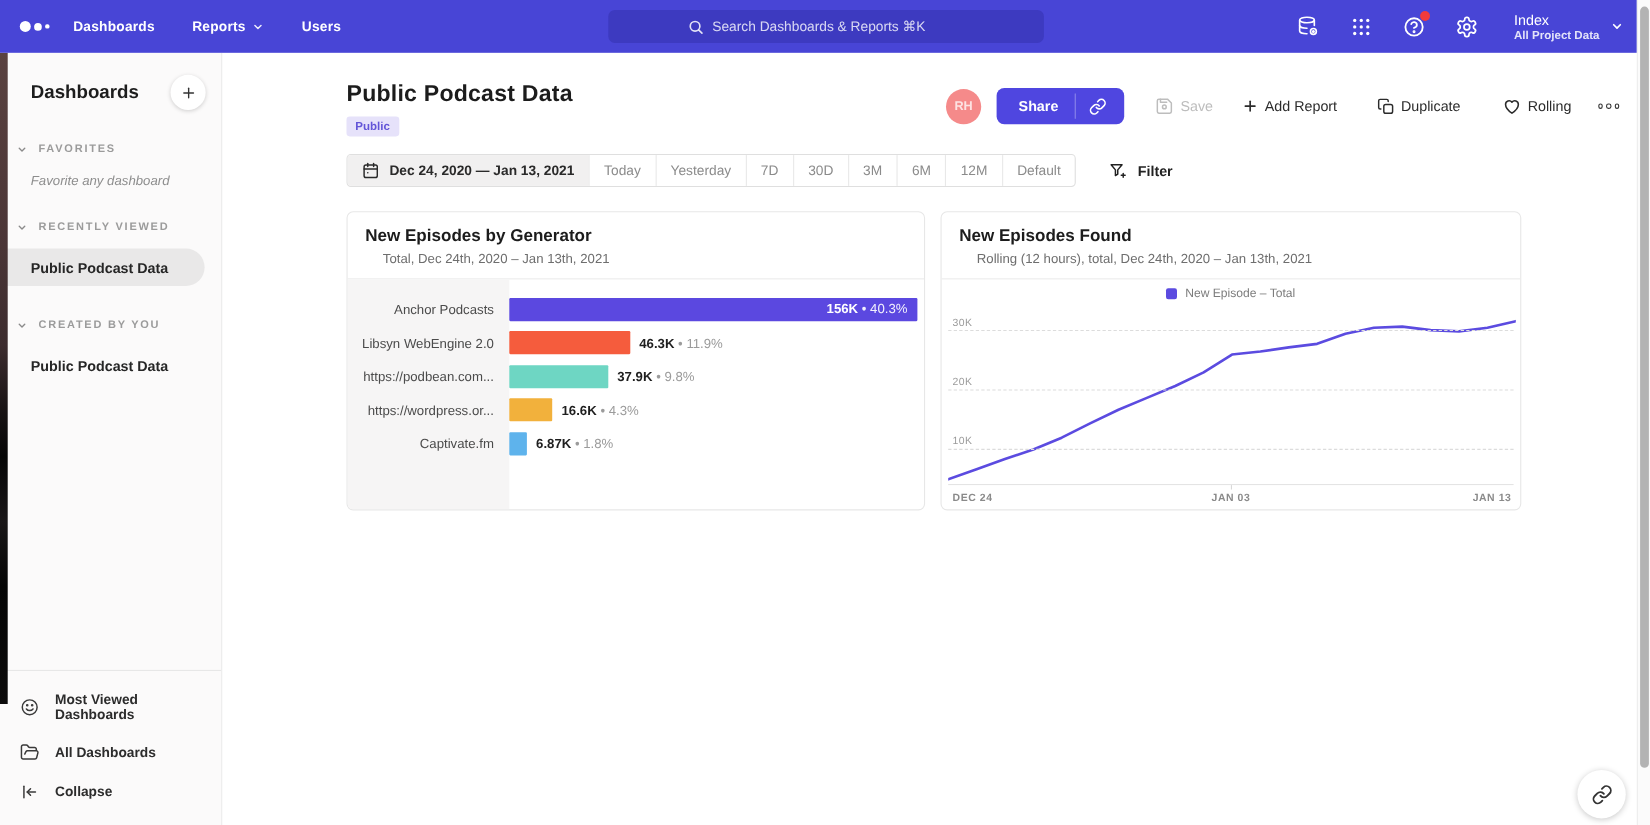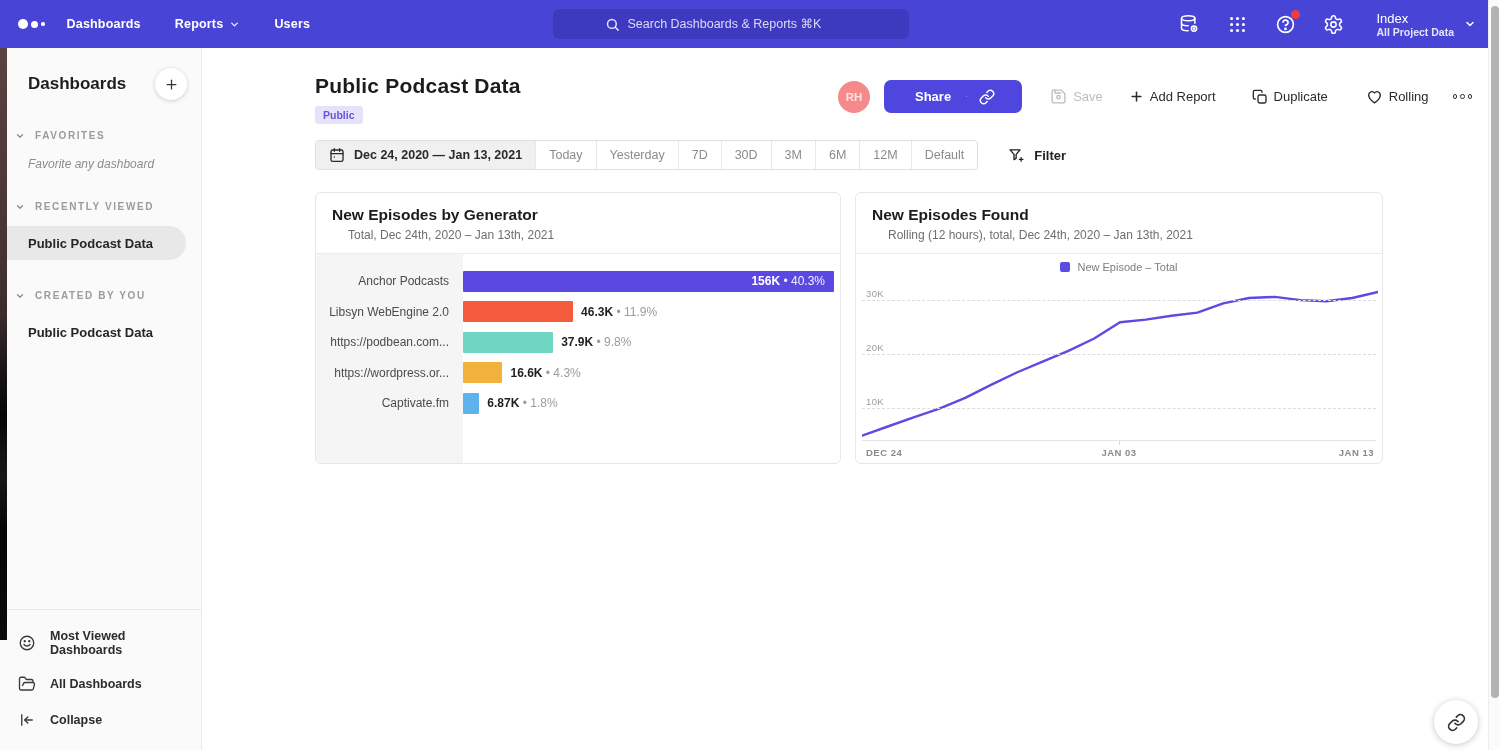--- a/index.html
+++ b/index.html
@@ -10,21 +10,21 @@
   .topbar { position:absolute; left:0; top:0; width:1500px; height:48px;
     background:#4845d6; display:flex; align-items:center; z-index:30; }
   .logo { display:flex; align-items:center; gap:3px; padding:0 22px 0 18px; }
   .logo i { display:block; background:#fff; border-radius:50%; }
   .logo i:nth-child(1){ width:10px; height:10px; }
   .logo i:nth-child(2){ width:7px; height:7px; }
   .logo i:nth-child(3){ width:3.5px; height:3.5px; }
   .nav-item { color:#fff; font-size:12.5px; font-weight:700; margin-right:34px;
     display:flex; align-items:center; gap:6px; cursor:pointer; letter-spacing:.2px; }
   .nav-item svg { opacity:.9; }
-  .search { position:absolute; left:553px; top:9px; width:356px; height:30px;
+  .search { position:absolute; left:553px; top:9px; width:396px; height:30px;
     background:#3d3ac0; border-radius:6px; display:flex; align-items:center;
     justify-content:center; padding:0 10px; }
   .search input { background:transparent; border:none; outline:none; color:#fff;
     font-size:12.5px; width:230px; font-family:"Liberation Sans",sans-serif; }
   .search input::placeholder { color:rgba(255,255,255,.8); }
   .search svg { margin-right:8px; }
   .topbar-right { position:absolute; right:24px; top:0; height:48px; display:flex;
     align-items:center; gap:26px; }
   .tb-icon { position:relative; width:22px; height:22px; display:flex;
     align-items:center; justify-content:center; cursor:pointer; color:#fff; }
@@ -66,21 +66,21 @@
   .page-head { display:flex; align-items:flex-start; justify-content:space-between;
     margin-top:26px; padding-right:12px; }
   .page-title { font-size:21px; font-weight:800; color:#1c1c1c; letter-spacing:.2px; }
   .page-badge { display:inline-block; margin-top:8px; background:#e6e2fa; color:#6355d8;
     font-size:10.5px; font-weight:700; padding:3px 8px; border-radius:3px; }
   .actions { display:flex; align-items:center; gap:14px; margin-top:6px; }
   .avatar { width:32px; height:32px; border-radius:50%; background:#f58a8a; color:#fde2e2;
     font-size:11.5px; font-weight:800; display:flex; align-items:center;
     justify-content:center; }
   .share-btn { display:flex; height:33px; background:#4f46e0; border-radius:7px;
-    overflow:hidden; cursor:pointer; border:none; padding:16px; }
+    overflow:hidden; cursor:pointer; border:none; padding:5px; }
   .share-main { color:#fff; font-size:13px; font-weight:700; padding:0 15px;
     display:flex; align-items:center; }
   .share-link { width:40px; display:flex; align-items:center; justify-content:center;
     border-left:1px solid rgba(255,255,255,.35); color:#fff; }
   .txt-btn { display:flex; align-items:center; gap:6px; background:none; border:none;
     font-size:13px; font-weight:400; color:#2b2b2b; cursor:pointer;
     font-family:"Liberation Sans",sans-serif; padding:0 6px; }
   .txt-btn.disabled { color:#bdbdbd; cursor:default; margin-left:8px; }
   .more-dots { display:flex; gap:3px; padding:0 4px; cursor:pointer; }
   .more-dots i { width:4.5px; height:4.5px; border:1.4px solid #333; border-radius:50%; display:block; }

